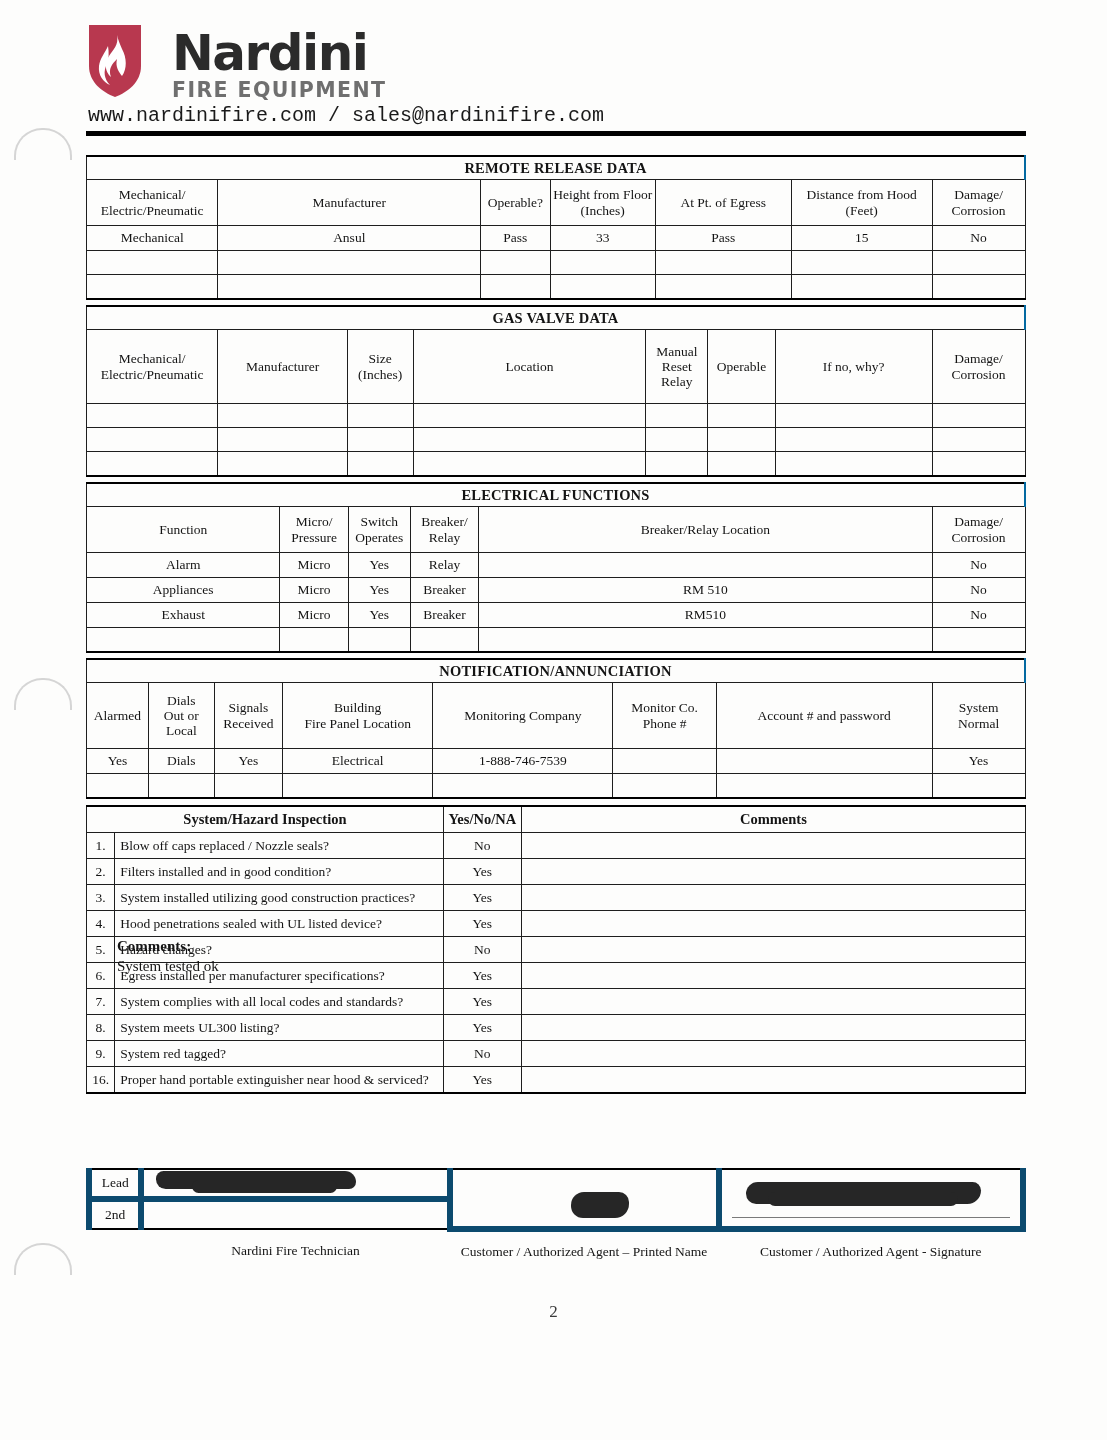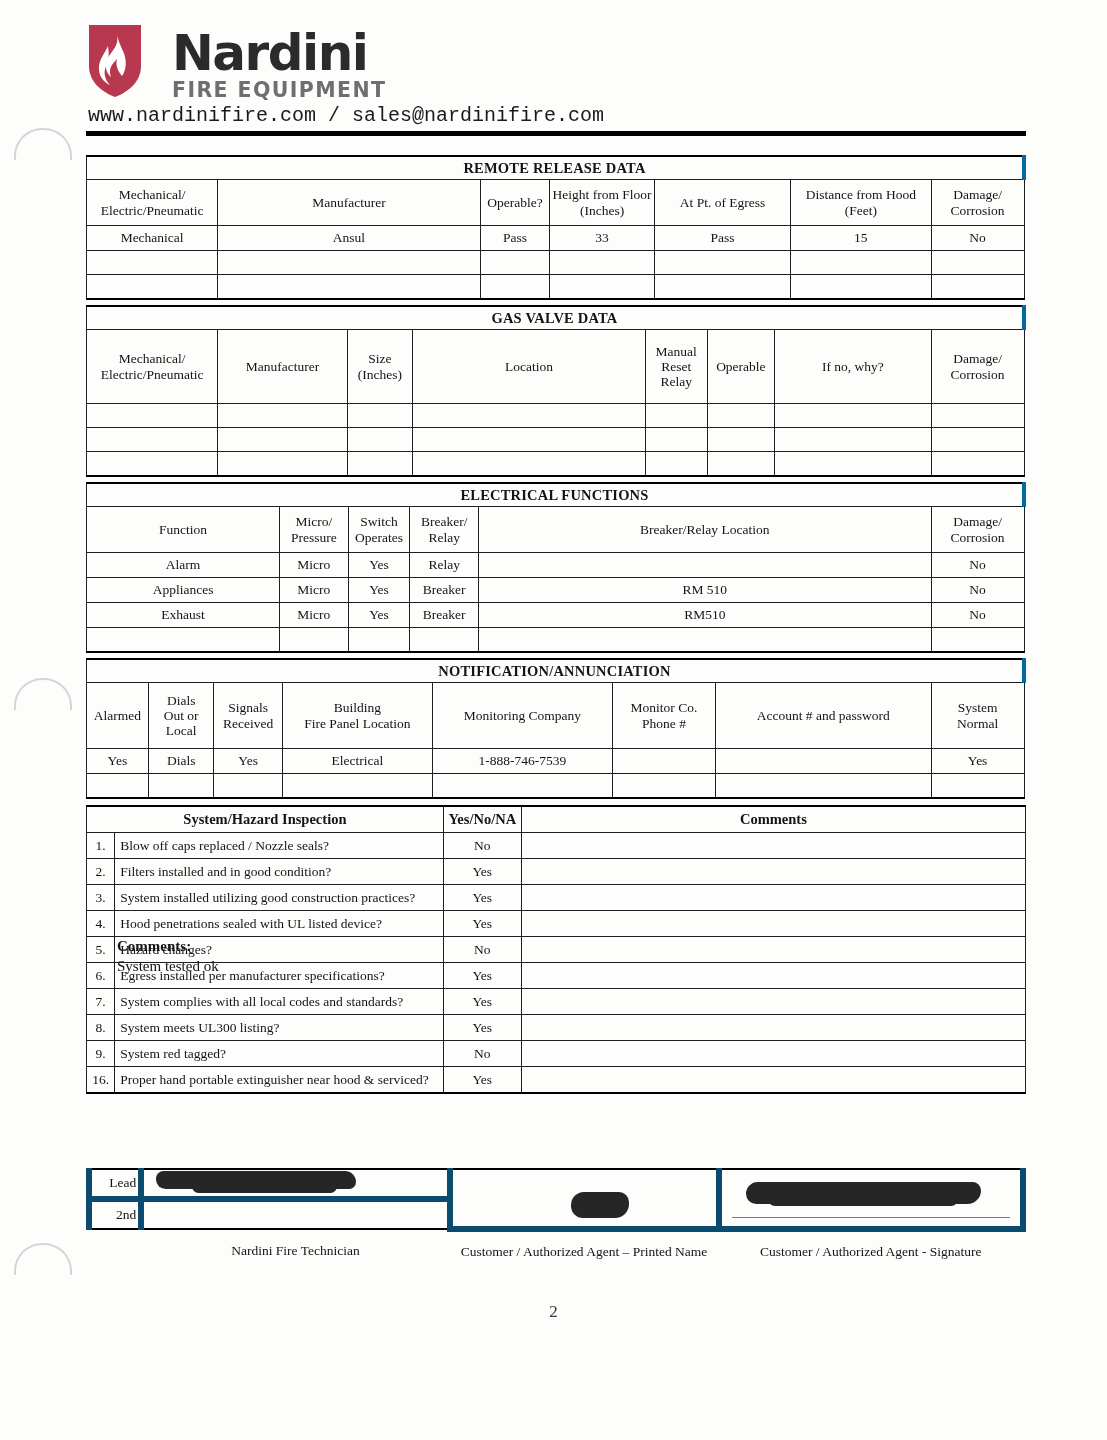--- a/index.html
+++ b/index.html
@@ -109,21 +109,21 @@
     line-height: 1.13;
     height: 19px;
     overflow: hidden;
   }
   .band {
     font-weight: bold;
     font-size: 14.5px;
     letter-spacing: .2px;
     height: 20px;
     border-left: 1px solid #1e1e1e;
-    border-right: 4px solid #0369a1;
+    border-right: 2px solid #0369a1;
   }
   .hdr { height: 46px; }
   .hdr-tall { height: 74px; }
   .hdr-tall2 { height: 66px; }
   .datarow td { height: 22px; margin-top: 30px; }
   .emptyrow td { height: 21px; }
   .outer-top { border-top: 2px solid #000 !important; }
   .outer-bot { border-bottom: 2px solid #000 !important; }
   .lft { text-align: left; padding-left: 5px; }
   .num { text-align: center; width: 26px; }
@@ -149,21 +149,21 @@
     left: 86px;
     top: 1168px;
     width: 940px;
   }
   .sigtable { width: 100%; border-collapse: collapse; }
   .sigtable td {
     border: 6px solid #0c4a6e;
     height: 24px;
     font-size: 13.5px;
   }
-  .sig-label { width: 52px; text-align: right; }
+  .sig-label { width: 52px; text-align: center; }
   .sig-line-cell { position: relative; }
   .sig-caption-row td {
     border: none;
     font-size: 13.5px;
     text-align: center;
     padding-top: 10px;
     height: 20px;
   }
   .redact {
     position: absolute;

